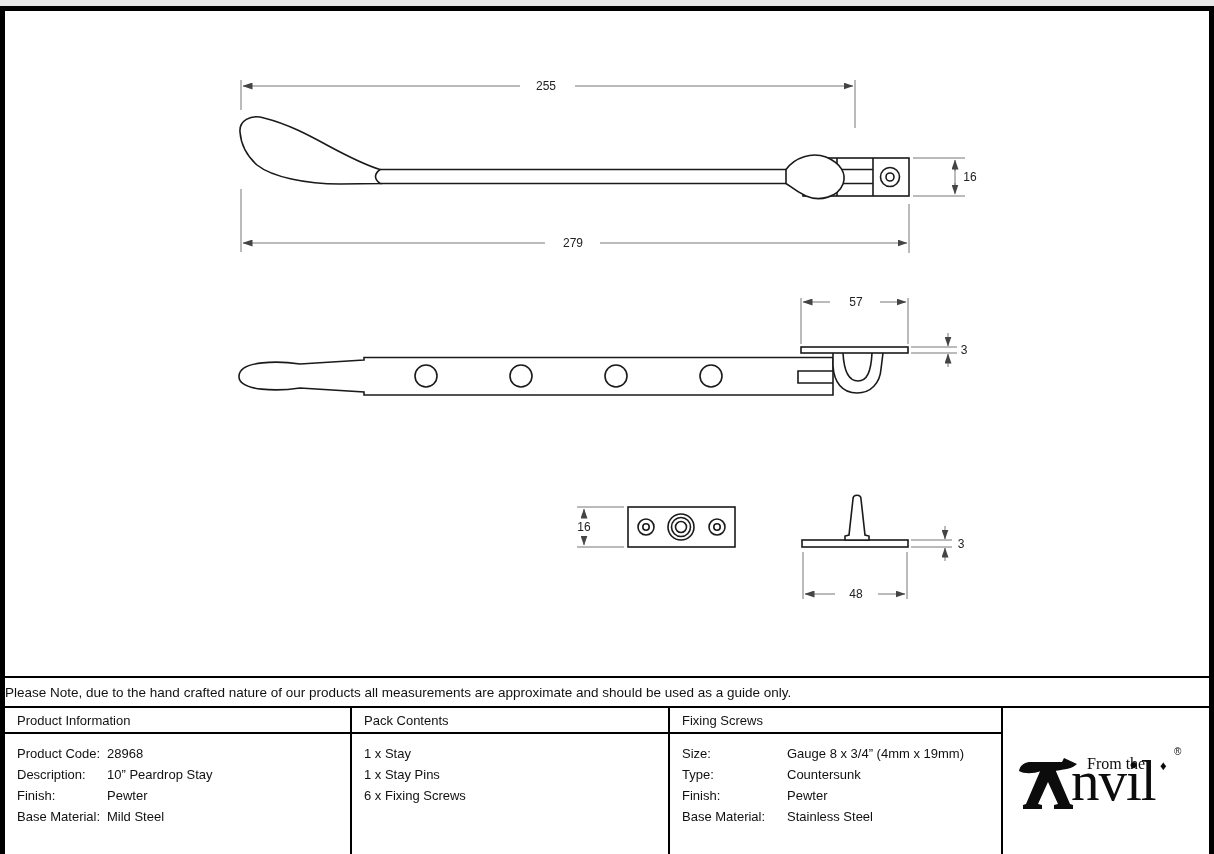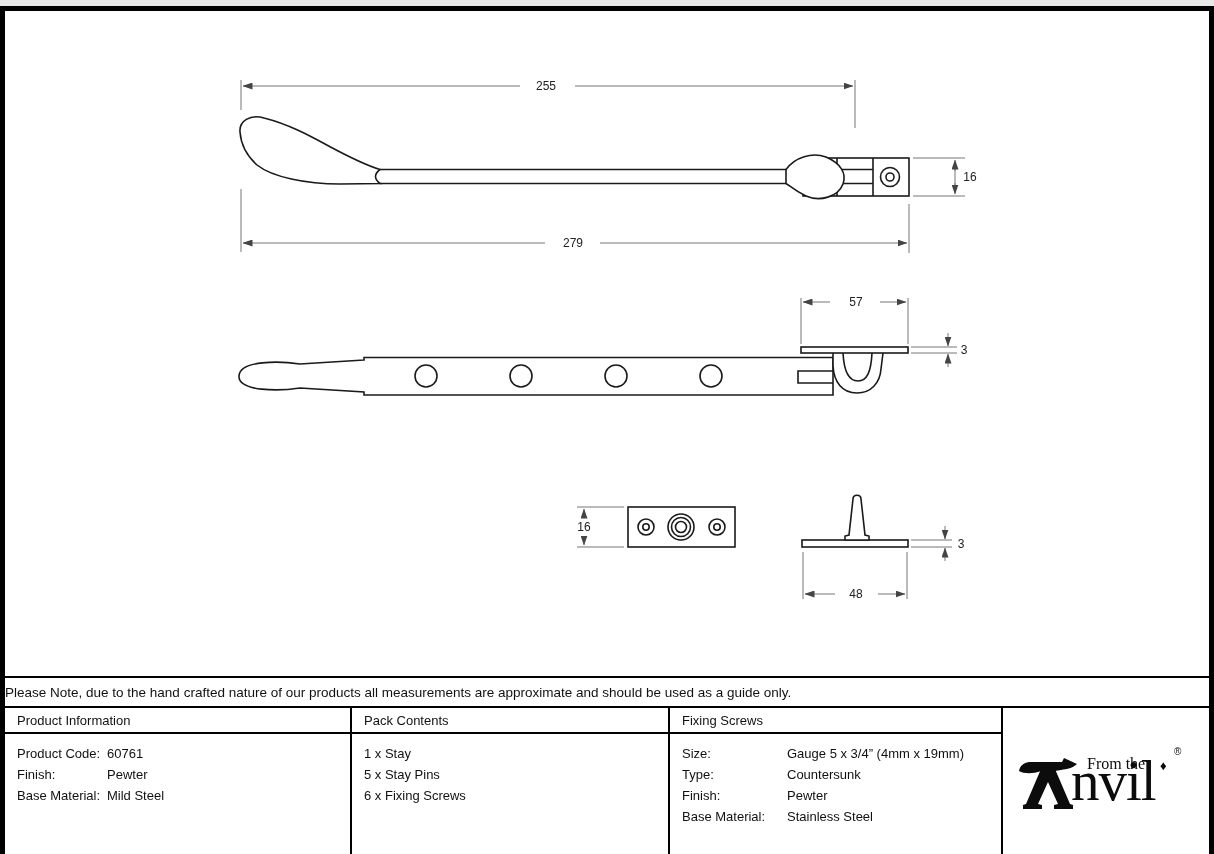--- a/index.html
+++ b/index.html
@@ -207,42 +207,46 @@
         </div>
       </div>
 
       <div class="cell hdr">
         <span>Fixing Screws</span>
       </div>
 
       <div class="cell content">
         <div class="kv">
           <span class="k">Product Code:</span>
-          <span class="v">60761</span>
+          <span class="v">28968</span>
+        </div>
+        <div class="kv">
+          <span class="k">Description:</span>
+          <span class="v">10” Peardrop Stay</span>
         </div>
         <div class="kv">
           <span class="k">Finish:</span>
           <span class="v">Pewter</span>
         </div>
         <div class="kv">
           <span class="k">Base Material:</span>
           <span class="v">Mild Steel</span>
         </div>
       </div>
 
       <div class="cell content list">
         <div>1 x Stay</div>
-        <div>5 x Stay Pins</div>
+        <div>1 x Stay Pins</div>
         <div>6 x Fixing Screws</div>
       </div>
 
       <div class="cell content fix">
         <div class="kv">
           <span class="k">Size:</span>
-          <span class="v">Gauge 5 x 3/4” (4mm x 19mm)</span>
+          <span class="v">Gauge 8 x 3/4” (4mm x 19mm)</span>
         </div>
         <div class="kv">
           <span class="k">Type:</span>
           <span class="v">Countersunk</span>
         </div>
         <div class="kv">
           <span class="k">Finish:</span>
           <span class="v">Pewter</span>
         </div>
         <div class="kv">

